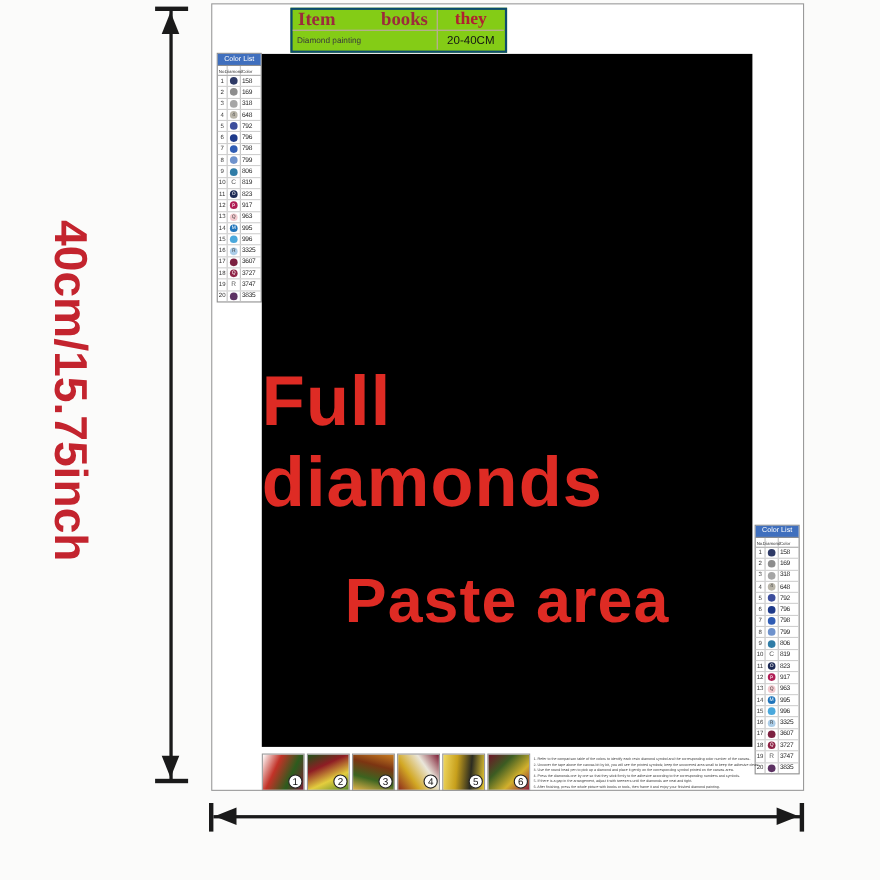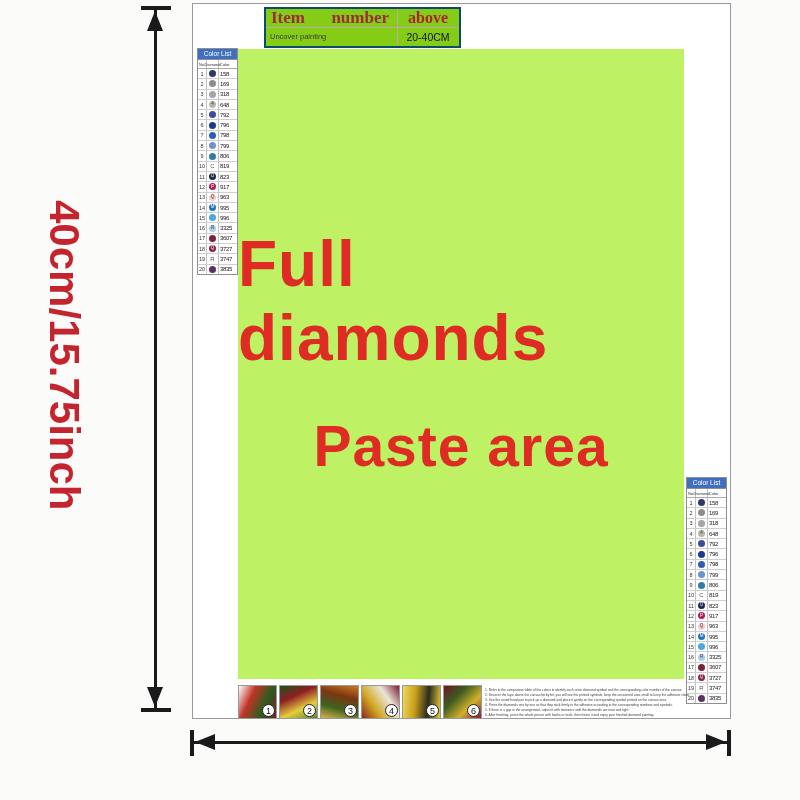--- a/index.html
+++ b/index.html
@@ -73,24 +73,24 @@
     <div class="tri" style="left:147px;top:687px;border-left:8px solid transparent;border-right:8px solid transparent;border-top:20px solid #1a1a1a;"></div>
     <div class="arrow" style="left:141px;top:708px;width:30px;height:4px;"></div>
   </div>
   <div class="vlabel">40cm/15.75inch</div>
 
   <div class="canvas">
 
     <div class="tbl">
       <div class="th1">
         <span>Item</span>
-        <span>number</span>
+        <span>books</span>
       </div>
-      <div class="th2">above</div>
-      <div class="td1">Uncover painting</div>
+      <div class="th2">they</div>
+      <div class="td1">Diamond painting</div>
       <div class="td2">20-40CM</div>
     </div>
 
     <div class="cl" style="left:4px;top:44px;">
       <div class="cl-title" style="background: rgb(63, 111, 190);">Color List</div>
       <div class="cl-cols">
         <span>No.</span>
         <span>Diamond</span>
         <span>Color</span>
       </div>
@@ -231,21 +231,21 @@
           <div class="cl-row">
             <span class="cl-no">20</span>
             <span>
               <i class="dot" style="background: rgb(93, 50, 99); font-style: normal;"></i>
             </span>
             <span class="cl-code">3835</span>
           </div>
         </div>
     </div>
 
-    <div class="paste" style="background: #bef264; color: rgb(222, 43, 36);">
+    <div class="paste" style="background: #000000; color: rgb(222, 43, 36); justify-content: center;">
       <div class="l1">Full diamonds</div>
       <div class="l2">Paste area</div>
     </div>
 
     <div class="cl" style="left:493px;top:473px;">
       <div class="cl-title" style="background: rgb(63, 111, 190);">Color List</div>
       <div class="cl-cols">
         <span>No.</span>
         <span>Diamond</span>
         <span>Color</span>

